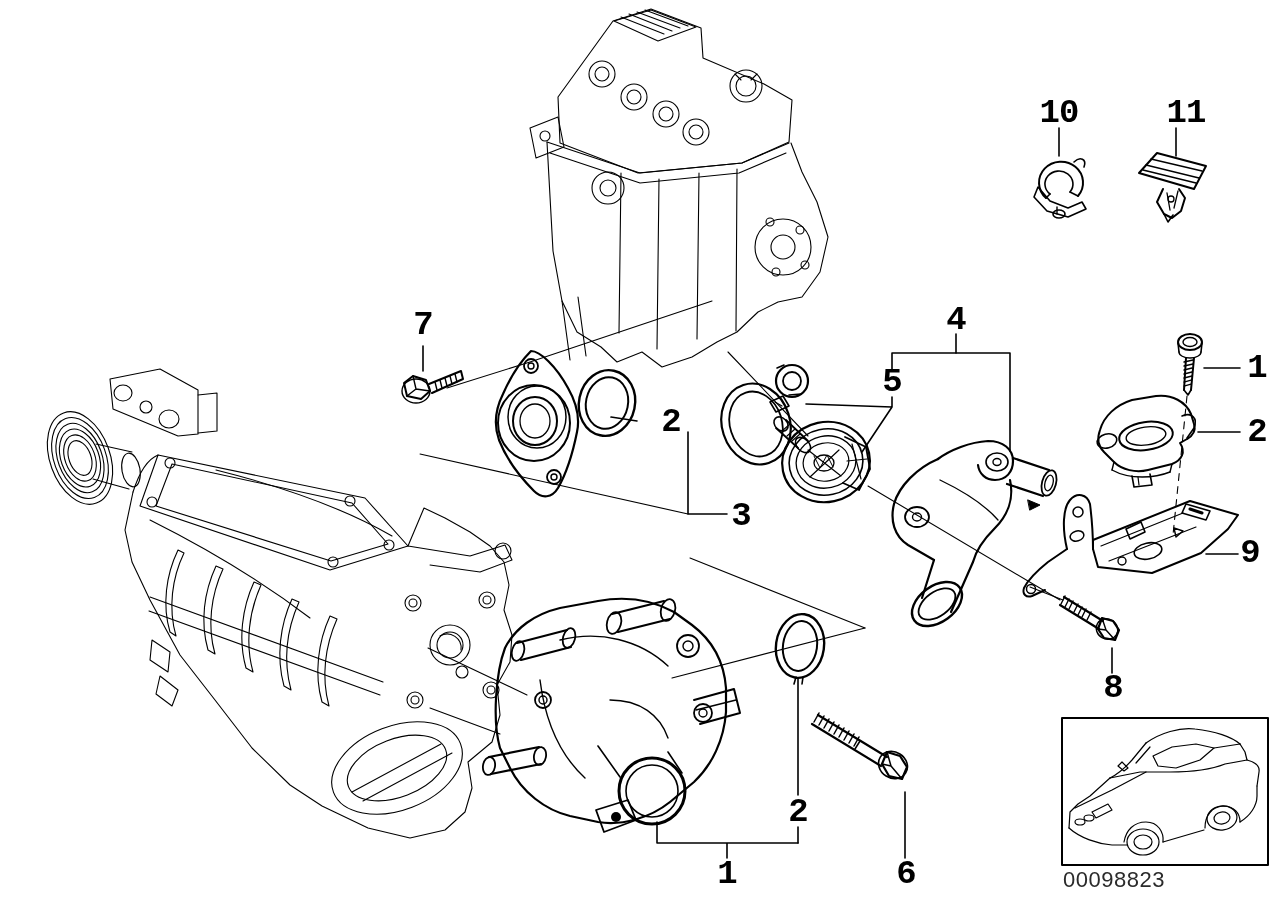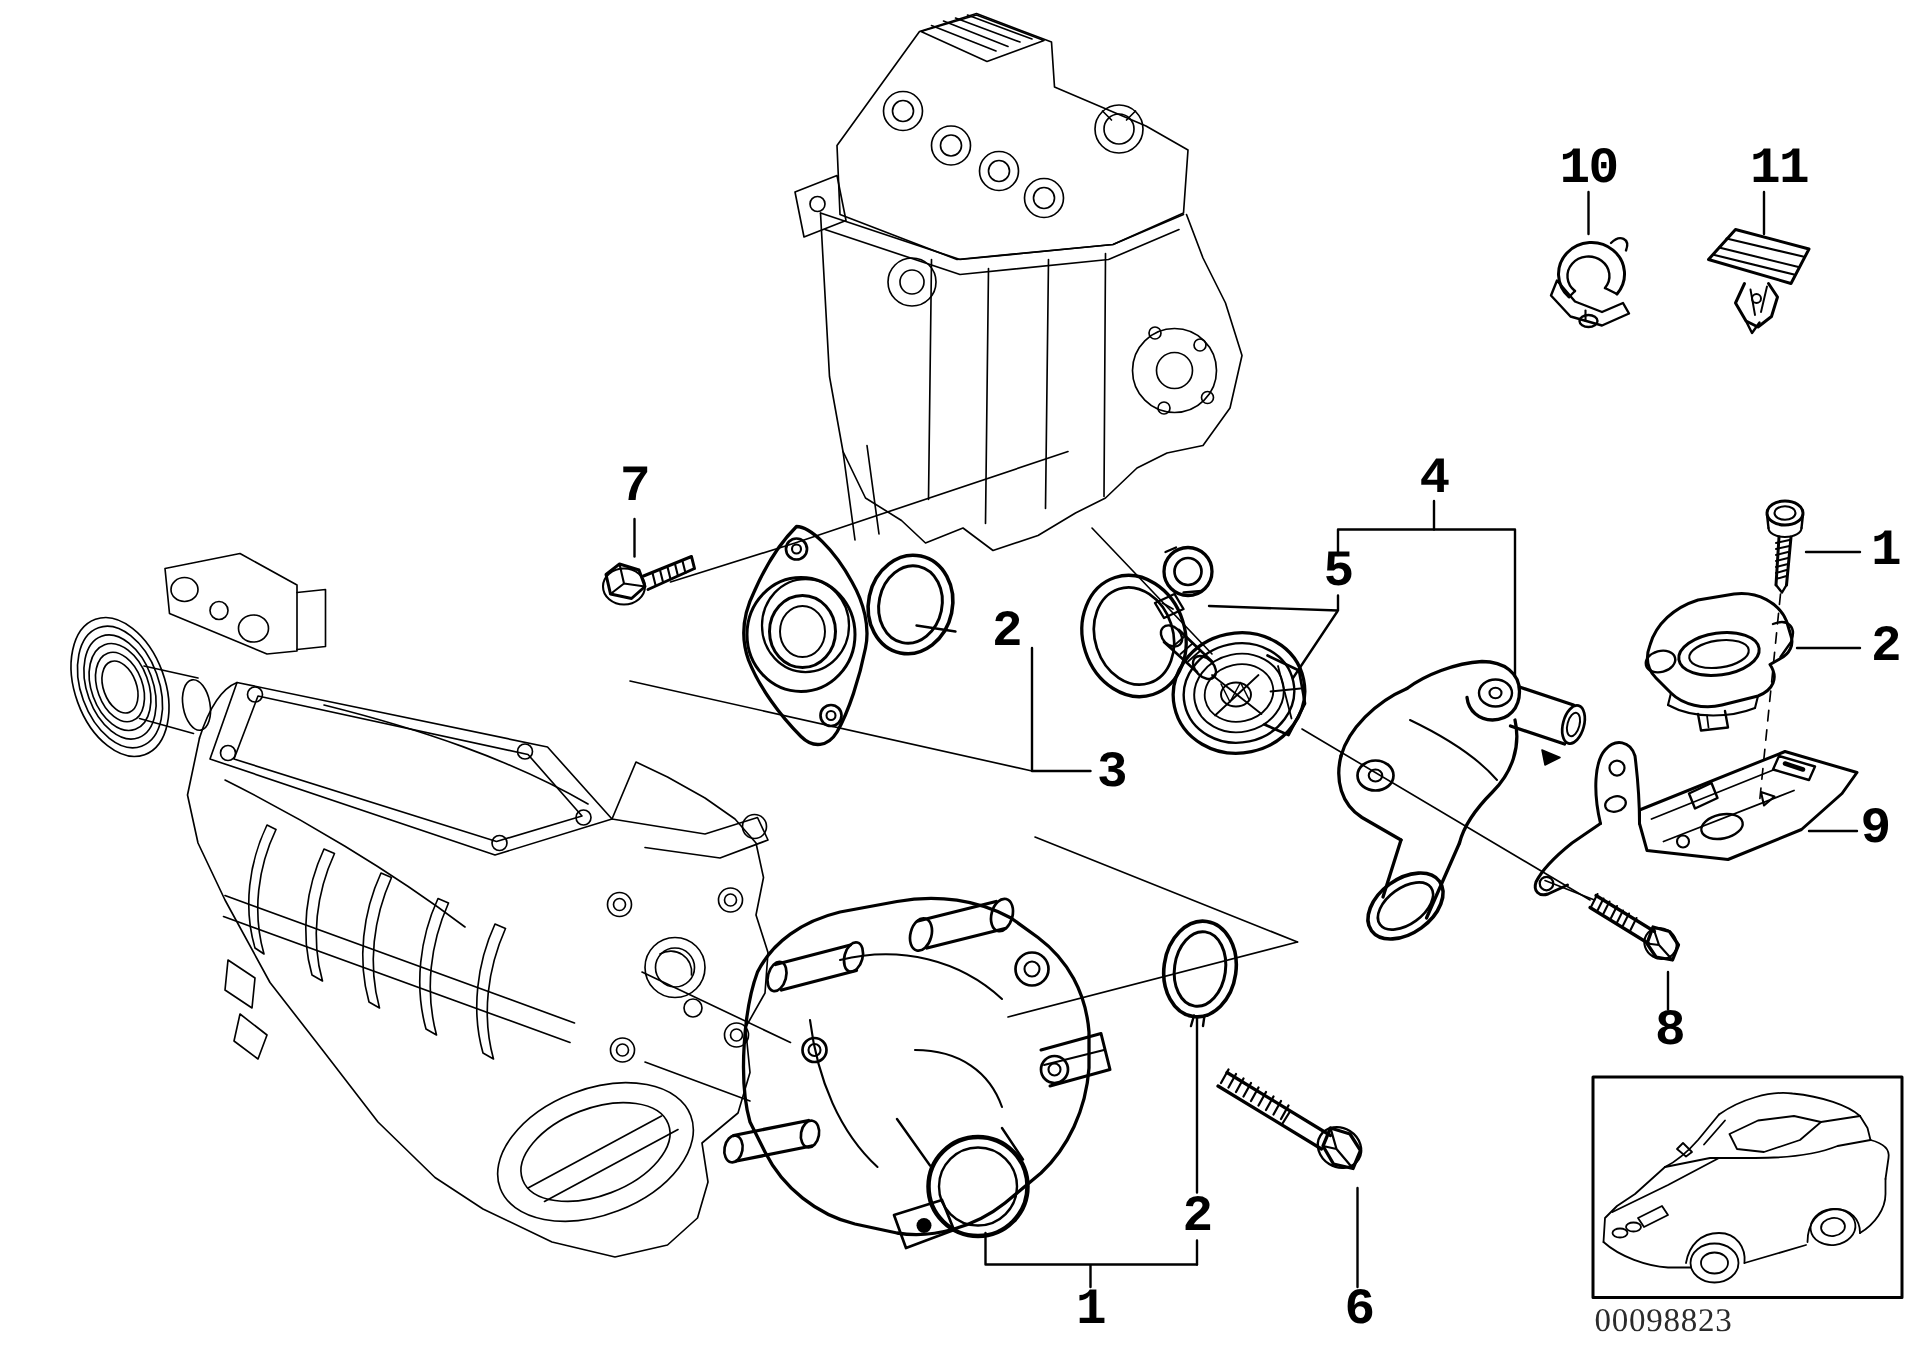--- a/index.html
+++ b/index.html
@@ -21,21 +21,21 @@
     letter-spacing:-1px;
     color:#000;
     line-height:1;
     cursor:pointer;
     user-select:none;
     z-index:5;
   }
   .plate-number{
     position:absolute;
     transform:translate(0,0);
-    font-family:Liberation Serif, serif;
+    font-family:Liberation Sans, sans-serif;
     font-size:22px;
     color:#2b2b2b;
     letter-spacing:0.5px;
     line-height:1;
     z-index:5;
   }
 </style>
 </head>
 <body>
 

